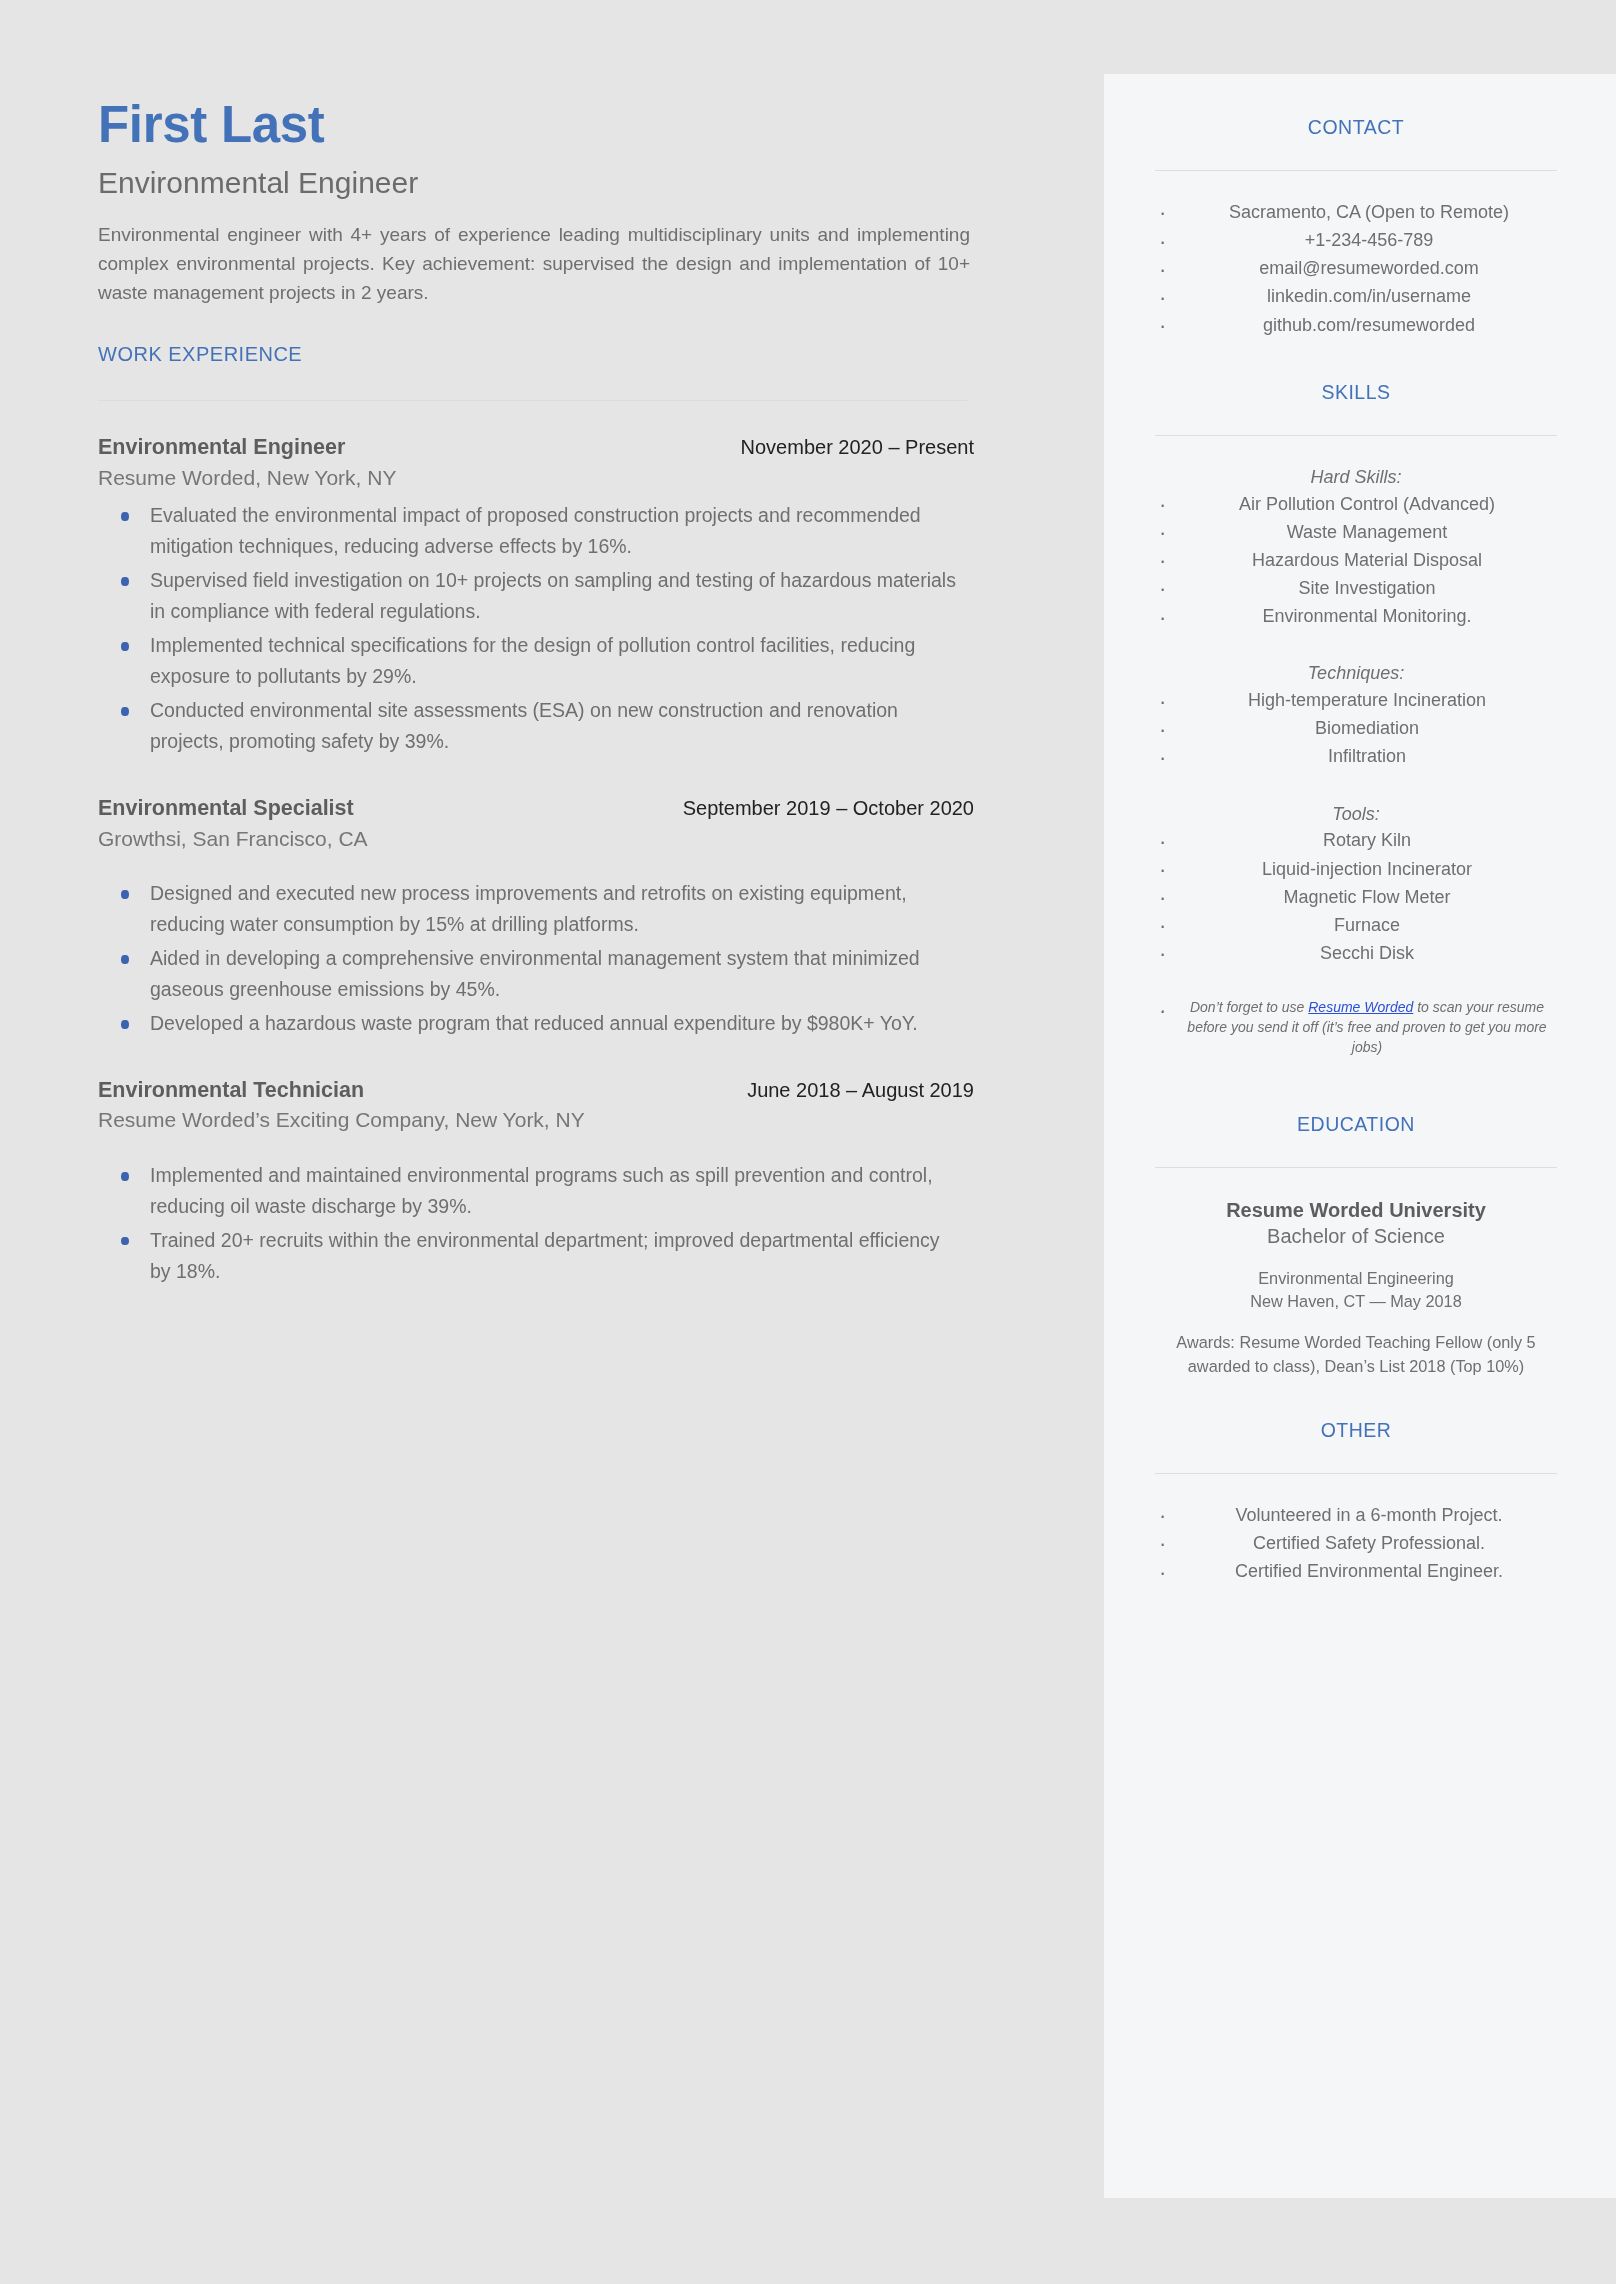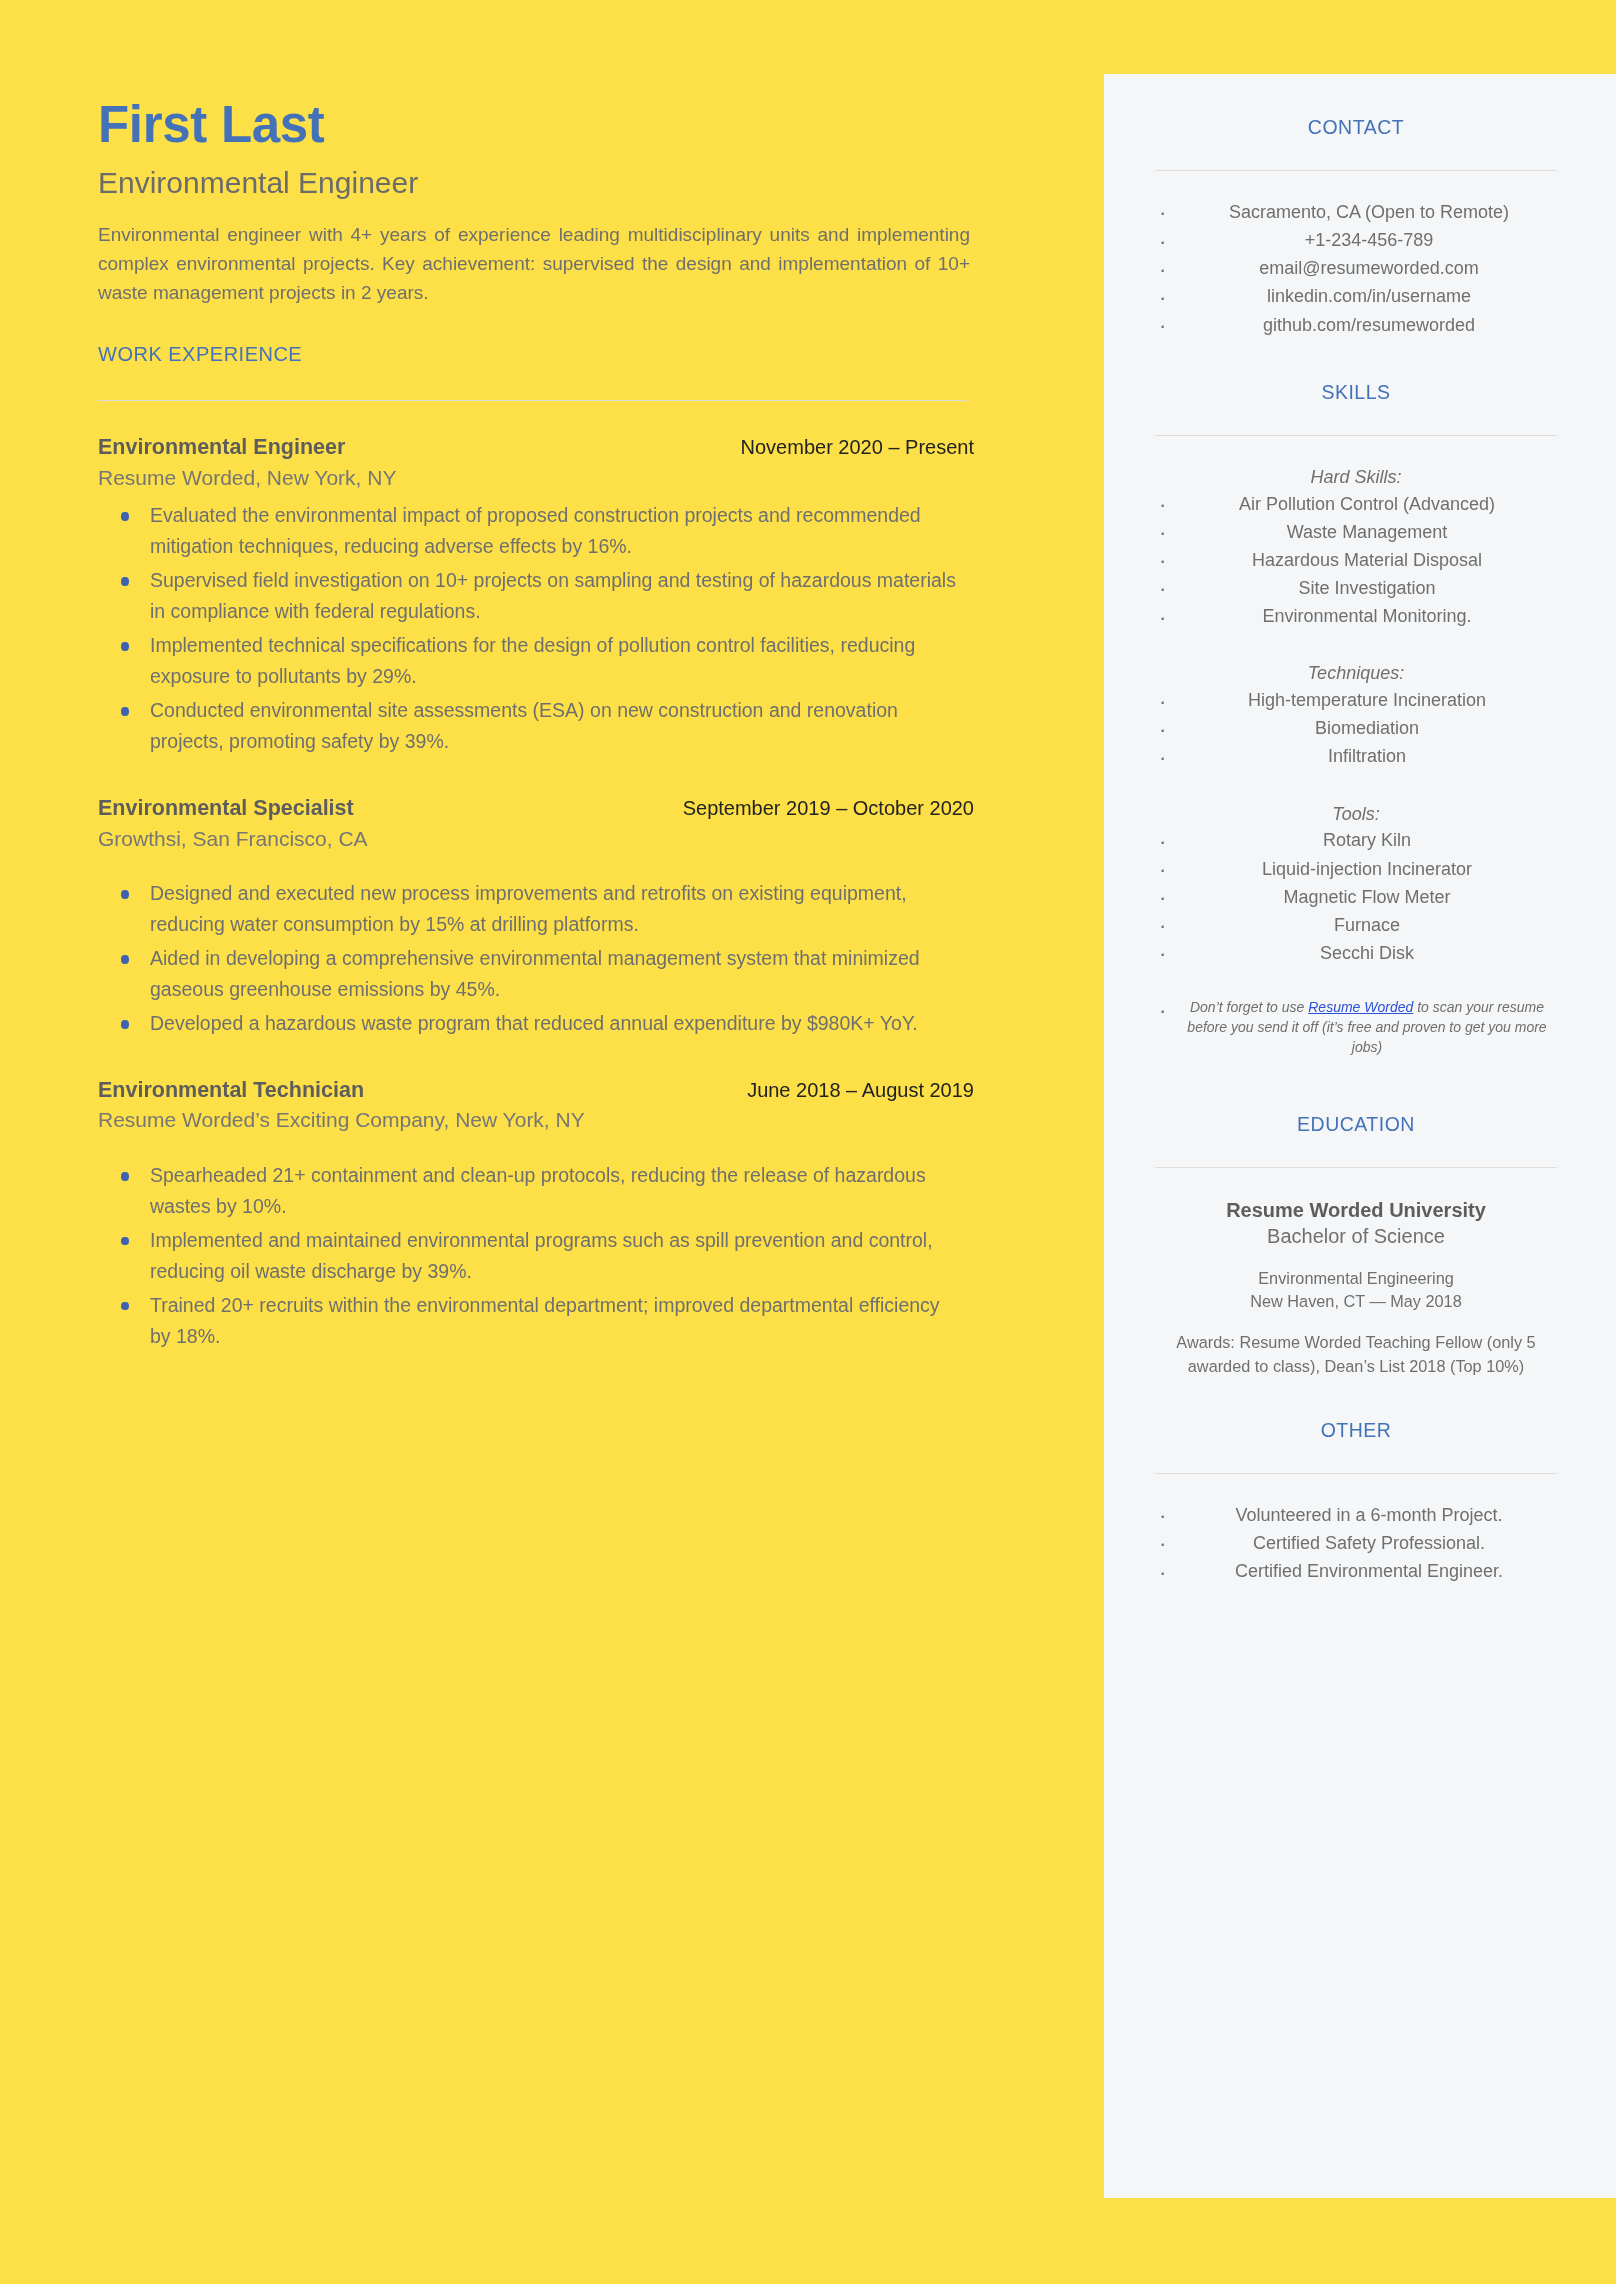--- a/index.html
+++ b/index.html
@@ -9,21 +9,21 @@
     height: 2284px;
     background: #ffffff;
     font-family: "Liberation Sans", sans-serif;
     -webkit-font-smoothing: antialiased;
   }
 
   .page {
     position: relative;
     width: 1617px;
     height: 2284px;
-    background: #fde047;
+    background: #e5e5e5;
     overflow: hidden;
   }
 
   
   .main-col {
     position: absolute;
     left: 98px;
     top: 98px;
     width: 876px;
   }
@@ -286,21 +286,20 @@
     <div class="job-gap"></div>
 
     <div class="job">
       <div class="job-row">
         <span class="job-role">Environmental Technician</span>
         <span class="job-dates">June 2018 – August 2019</span>
       </div>
       <div class="job-company">Resume Worded’s Exciting Company, New York, NY</div>
       <div class="job-gap-sm"></div>
       <ul class="bullets">
-        <li>Spearheaded 21+ containment and clean-up protocols, reducing the release of hazardous wastes by 10%.</li>
         <li>Implemented and maintained environmental programs such as spill prevention and control, reducing oil waste discharge by 39%.</li>
         <li>Trained 20+ recruits within the environmental department; improved departmental efficiency by 18%.</li>
       </ul>
     </div>
 
   </div>
 
   <div class="sidebar">
 
     <div class="sb-head">CONTACT</div>

